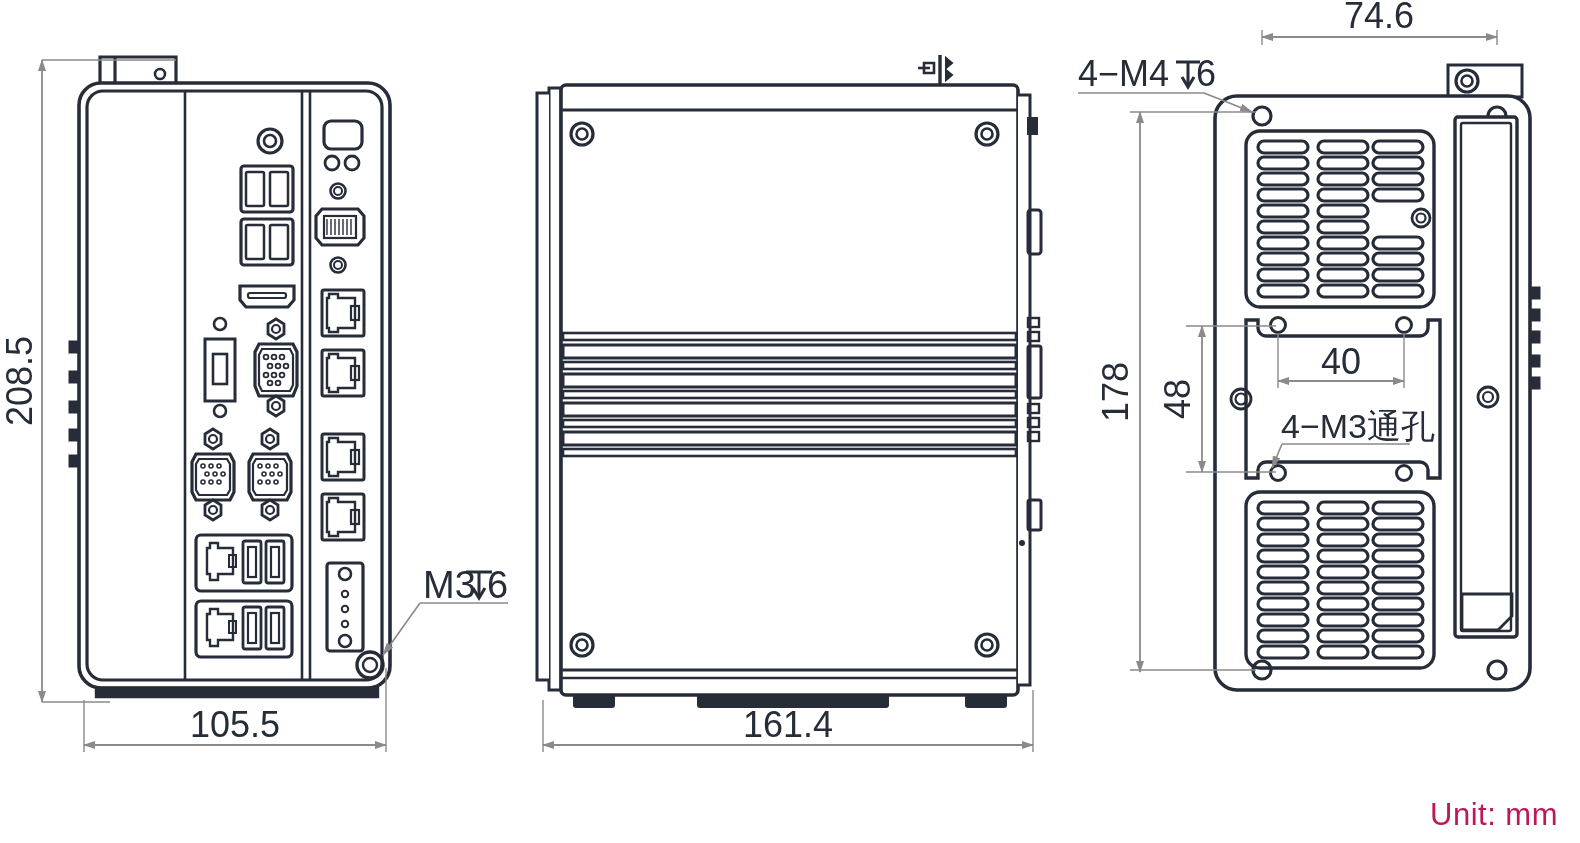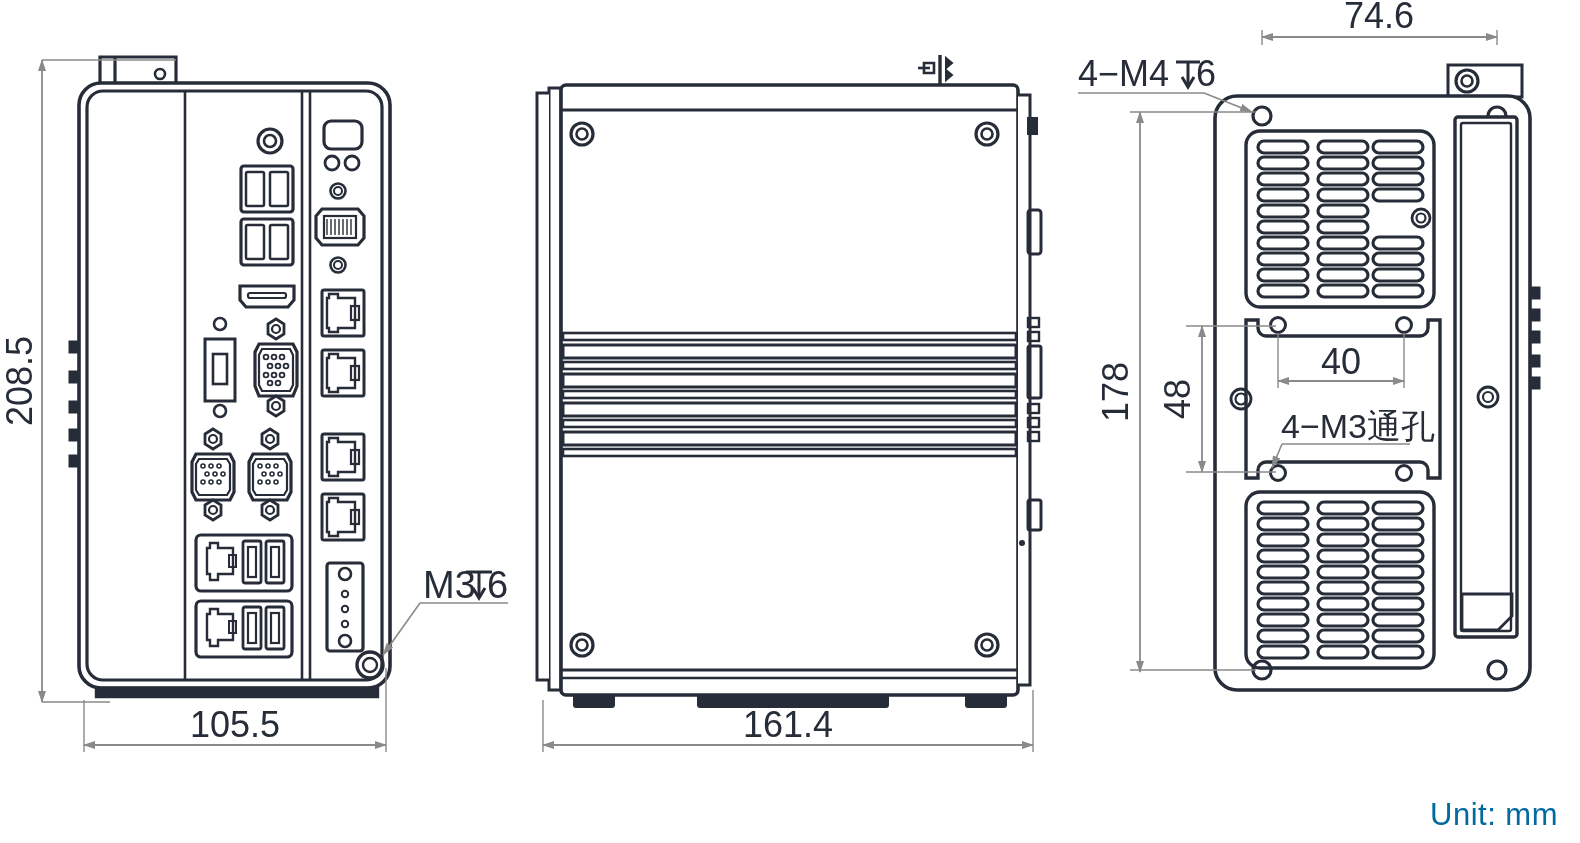--- a/index.html
+++ b/index.html
@@ -10,21 +10,21 @@
     overflow:hidden;position:relative;
   }
   #sheet{position:absolute;left:0;top:0;width:1580px;height:843px;}
   svg{display:block;}
   .dimtext{
     font-family:"Liberation Sans","DejaVu Sans",sans-serif;
     fill:#262d38;
   }
   .unit-label{
     position:absolute;right:22px;bottom:10px;
-    font-size:31px;color:#0369a1;letter-spacing:.5px;
+    font-size:31px;color:#be185d;letter-spacing:.5px;
     font-family:"Liberation Sans","DejaVu Sans",sans-serif;
   }
 </style>
 </head>
 <body>
 
 <div id="sheet">
 <svg width="1580" height="843" viewBox="0 0 1580 843" xmlns="http://www.w3.org/2000/svg">
   <defs>
     <marker id="arrowEnd" markerWidth="12" markerHeight="8" refX="11" refY="4" orient="auto" markerUnits="userSpaceOnUse">

